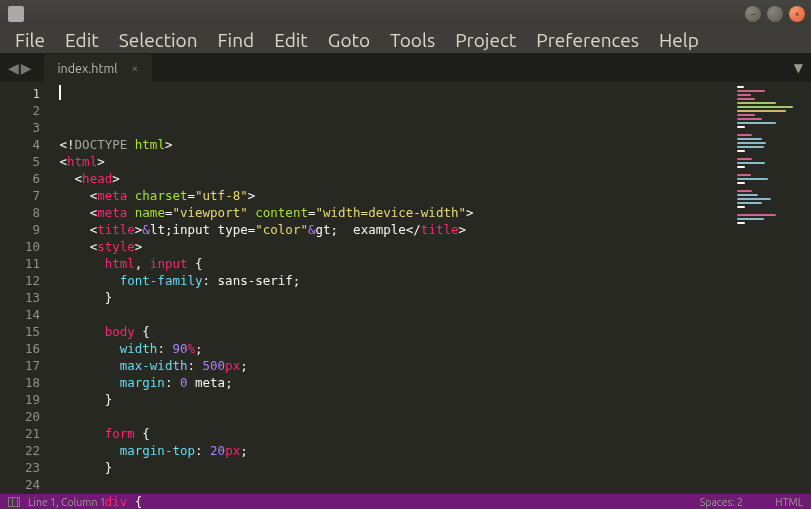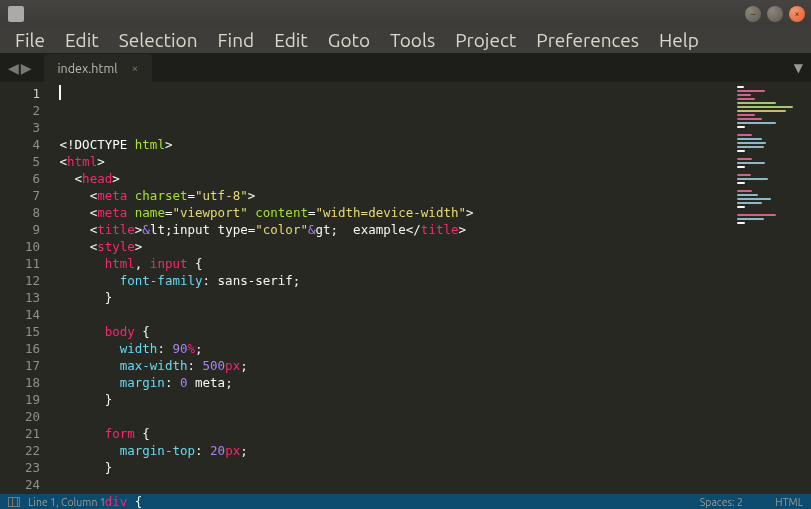--- a/index.html
+++ b/index.html
@@ -135,30 +135,30 @@
   .minimap-content {
     position:absolute;
     top:4px; right:4px; width:70px;
     display:flex; flex-direction:column; gap:2px;
   }
   .mm-line { height:2px; border-radius:1px; }
 
   
   .pu { color: #f8f8f2; } 
   .tg { color: #f92672; } 
-  .kw { color: #ffffff; } 
+  .kw { color: #a3a3a3; } 
   .at { color: #a6e22e; } 
   .st { color: #e6db74; } 
   .pr { color: #66d9ef; } 
   .nu { color: #ae81ff; } 
   .un { color: #f92672; } 
 
   .status {
     height: 15px;
-    background: #0c4a6e;
+    background: #701a75;
     display: flex;
     align-items: center;
     font-size: 10.5px;
     color: #9b9b93;
     padding: 0 8px;
   }
   .status .spacer { flex: 1; }
   .status .s-icon { width: 12px; height: 10px; border:1px solid #7a7a72; margin-right: 8px; position:relative;}
   .status .s-icon::after{content:"";position:absolute;left:3px;top:-1px;width:4px;height:10px;border-left:1px solid #7a7a72;border-right:1px solid #7a7a72;}
   .status span { padding: 0 14px 0 0; }

